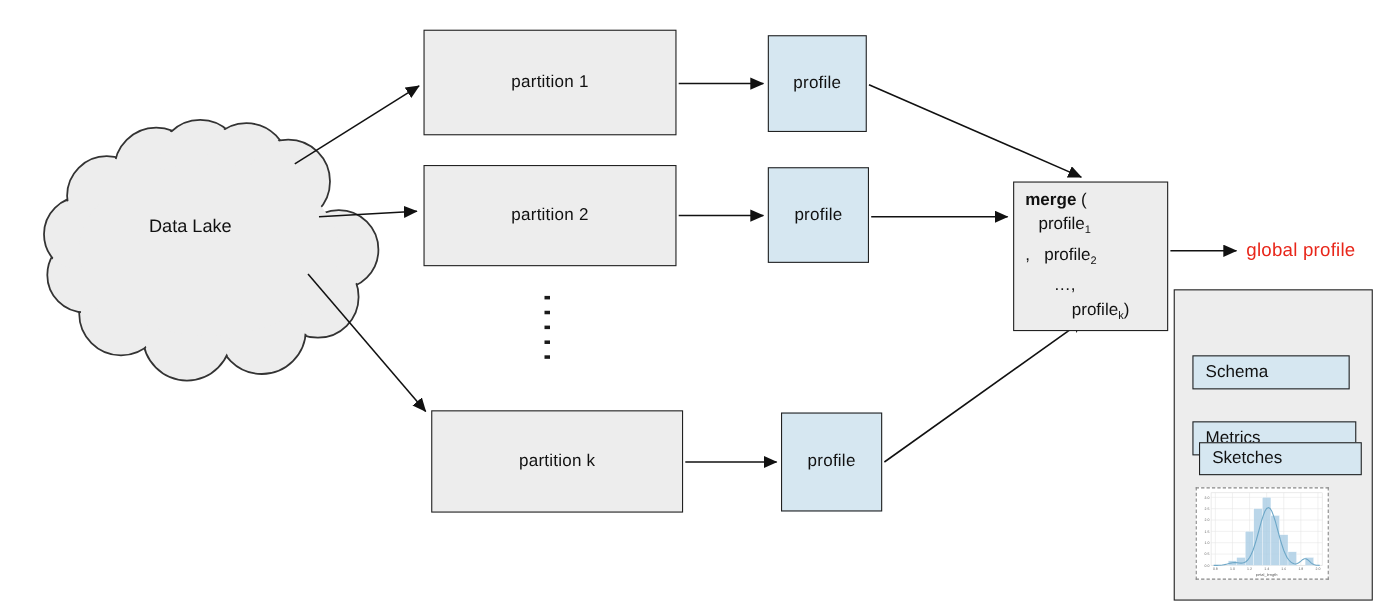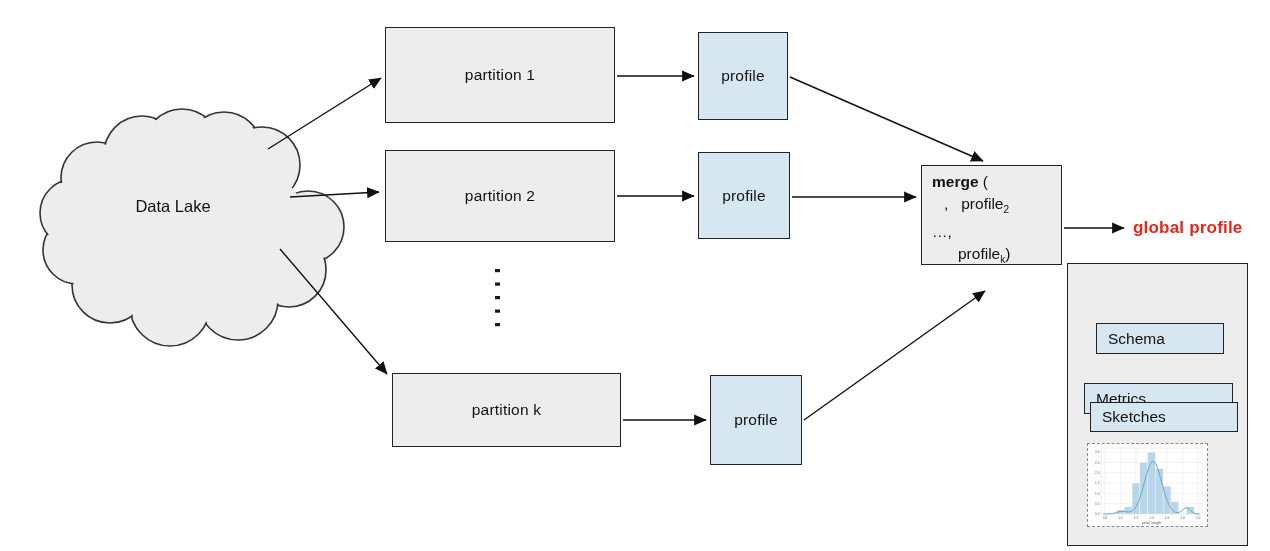--- a/index.html
+++ b/index.html
@@ -13,45 +13,45 @@
     display:flex; align-items:center; justify-content:center;
     font-size:15.5px; letter-spacing:.2px;
   }
   .gray{background:var(--gray,#ededed);}
   .blue{background:var(--blue,#d6e7f1);}
   .cloud-label{position:absolute; text-align:center; pointer-events:none;}
   .cloud-title{font-size:16.5px;}
   .cloud-cols{font-size:15.5px; font-style:italic; color:var(--colred,#f01414); margin-top:4px;}
   .sub{font-size:10px; vertical-align:-4px;}
   .merge-box{
-    position:absolute; left:921px; top:165px; width:141px; height:100px;
+    position:absolute; left:921px; top:165px; width:141px; height:136px;
     box-sizing:border-box; border:1.5px solid #222; background:var(--gray,#ededed);
     padding:5px 4px 0 10px; font-size:15.5px;
   }
   .merge-line{line-height:22px; white-space:pre;}
   .merge-line b{font-weight:bold;}
   .merge-line:nth-child(2){padding-left:12px;}
   .merge-line:nth-child(3){padding-left:0;}
   .merge-line:nth-child(4){padding-left:26px;}
   .merge-line:nth-child(5){padding-left:12px;text-align:center;}
   .global-profile{
-    position:absolute; left:1133px; top:218px; font-size:17px; font-weight:bold;
+    position:absolute; left:1133px; top:218px; font-size:17px; font-weight:normal;
     color:var(--red,#e8261a); white-space:nowrap; letter-spacing:.2px;
   }
   .panel{
     position:absolute; left:1067px; top:263px; width:181px; height:283px;
     box-sizing:border-box; border:1.5px solid #222; background:var(--gray,#ededed);
   }
   .panel .item{
     position:absolute; box-sizing:border-box; border:1.5px solid #222;
     background:var(--blue,#d6e7f1); font-size:15.5px;
     display:flex; align-items:center; padding-left:11px;
   }
   .item-metadata{left:16px; top:21px;  width:149px; height:31px;}
-  .item-schema  {left:16px; top:59px;  width:128px; height:31px;margin-left:12px;}
+  .item-schema  {left:16px; top:59px;  width:143px; height:31px;}
   .item-metrics {left:16px; top:98px;  width:149px; height:31px;margin-top:21px;}
   .item-sketches{left:22px; top:138px; width:148px; height:30px;}
   .sketch{
     position:absolute; left:19px; top:179px; width:121px; height:84px;
     box-sizing:border-box; border:1px dashed #878787; background:#fff;
   }
 </style>
 </head>
 <body>
 
@@ -121,36 +121,37 @@
   <div class="cloud-label" style="left:58px; top:197px; width:230px;">
     <div class="cloud-title">Data Lake</div>
   </div>
 
   <div class="box gray" style="left:385px; top:27px;  width:230px; height:96px;">
     <span>partition 1</span>
   </div>
   <div class="box gray" style="left:385px; top:150px; width:230px; height:92px;">
     <span>partition 2</span>
   </div>
-  <div class="box gray" style="left:392px; top:373px; width:229px; height:74px;">
+  <div class="box gray" style="left:392px; top:373px; width:229px; height:93px;">
     <span>partition k</span>
   </div>
 
   <div class="box blue" style="left:698px; top:32px;  width:90px; height:88px;">
     <span>profile</span>
   </div>
   <div class="box blue" style="left:698px; top:152px; width:92px; height:87px;">
     <span>profile</span>
   </div>
   <div class="box blue" style="left:710px; top:375px; width:92px; height:90px;">
     <span>profile</span>
   </div>
 
   <div class="merge-box" id="merge-box">
       <div class="merge-line"><b>merge</b><span> (</span></div>
+      <div class="merge-line"><span>profile</span><span class="sub">1</span></div>
       <div class="merge-line"><span>,   profile</span><span class="sub">2</span></div>
       <div class="merge-line"><span>…,</span></div>
       <div class="merge-line"><span>profile</span><span class="sub">k</span><span>)</span></div>
     </div>
 
   <div class="global-profile">global profile</div>
 
   <div class="panel">
     <div class="item item-schema">
       <span>Schema</span>

